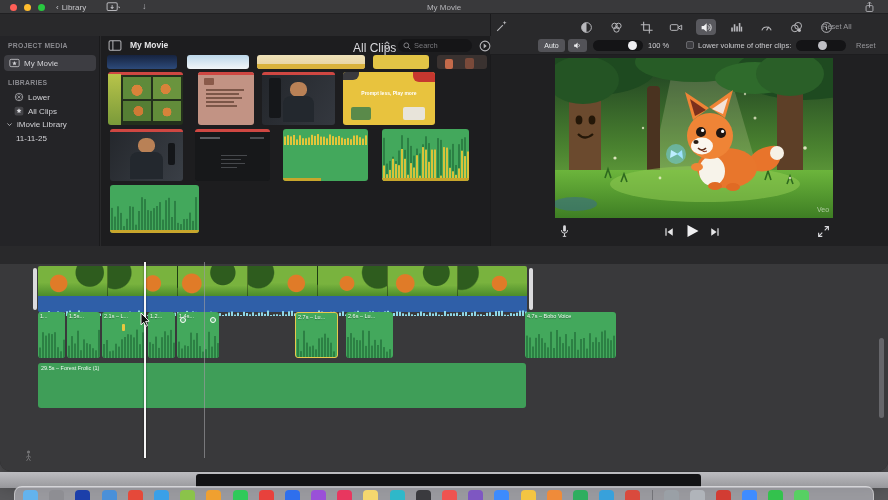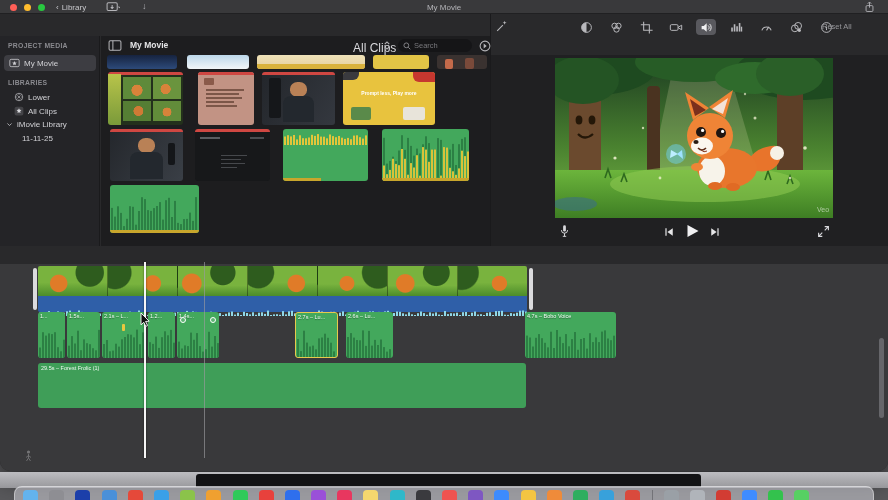--- a/index.html
+++ b/index.html
@@ -178,20 +178,39 @@
       <div class="insp-btn">
         <svg class="ic" width="13" height="13" viewBox="0 0 16 16" fill="none" stroke="#b9b9bd" stroke-width="1.2">
           <circle cx="8" cy="8" r="6"></circle>
             <path d="M8 7v4.2"></path>
             <path d="M8 4.4v.4" stroke-width="1.6"></path>
         </svg>
       </div>
     </div>
     <span class="abs txt-dim" style="left:822px;top:22px">Reset All</span>
 
+    <div class="insp-row2">
+      <div class="pill" style="position:absolute;left:48px;top:3px;width:27px;height:13px">Auto</div>
+      <div class="pill" style="position:absolute;left:78px;top:3px;width:19px;height:13px">
+        <svg class="ic" width="9" height="9" viewBox="0 0 16 16">
+          <path d="M2 6v4h2.6L8.2 13.2V2.8L4.6 6z" fill="#ececee"></path>
+          <path d="M10 5.5a3.2 3.2 0 010 5" fill="none" stroke="#ececee" stroke-width="1.4"></path>
+        </svg>
+      </div>
+      <div class="slider" style="left:103px;top:4px;width:50px;height:11px">
+        <div class="knob" style="left:35px"></div>
+      </div>
+      <span class="abs" style="left:158px;top:5px;color:#cfcfd3;font-size:7.5px">100 %</span>
+      <div class="chk" style="left:196px;top:5px"></div>
+      <span class="abs" style="left:208px;top:5px;color:#cbcbcf;font-size:7.5px">Lower volume of other clips:</span>
+      <div class="slider" style="left:306px;top:4px;width:50px;height:11px">
+        <div class="knob" style="left:22px;background:#bfbfc4"></div>
+      </div>
+      <span class="abs txt-dim" style="left:366px;top:5px">Reset</span>
+    </div>
 
     <div class="sidebar">
       <div class="abs side-h" style="left:8px;top:6px">PROJECT MEDIA</div>
       <div class="abs side-item side-sel" style="left:4px;top:19px;width:92px;height:16px;padding-left:5px">
         <svg class="ic" width="11" height="10" viewBox="0 0 16 15" fill="none" stroke="#cfcfd3" stroke-width="1.2">
           <rect x="1" y="2" width="14" height="11" rx="2"></rect>
           <path d="M8 4.5l1 2.1 2.3.3-1.7 1.6.4 2.2L8 9.6l-2 1.1.4-2.2-1.7-1.6 2.3-.3z" fill="#cfcfd3" stroke="none"></path>
         </svg>
         <span>My Movie</span>
       </div>
@@ -210,21 +229,21 @@
           <path d="M8 3.6l1.2 2.5 2.7.4-2 1.9.5 2.7L8 9.8l-2.4 1.3.5-2.7-2-1.9 2.7-.4z" fill="#d8d8dc"></path>
         </svg>
         <span>All Clips</span>
       </div>
       <div class="abs side-item" style="left:6px;top:84px">
         <svg class="ic" width="7" height="7" viewBox="0 0 10 10" fill="none" stroke="#a9a9ad" stroke-width="1.4">
           <path d="M2 3.5l3 3 3-3"></path>
         </svg>
         <span>iMovie Library</span>
       </div>
-      <div class="abs side-item" style="left:22px;top:98px">
+      <div class="abs side-item" style="left:16px;top:98px">
         <span>11-11-25</span>
       </div>
     </div>
 
     <div class="browser">
       <div class="bheader">
         <span class="abs" style="left:7px;top:4px">
           <svg class="ic" width="14" height="11" viewBox="0 0 16 13" fill="none" stroke="#b5b5b9" stroke-width="1.2">
             <rect x="1" y="1" width="14" height="11" rx="1.5"></rect>
               <path d="M5.5 1v11"></path>

